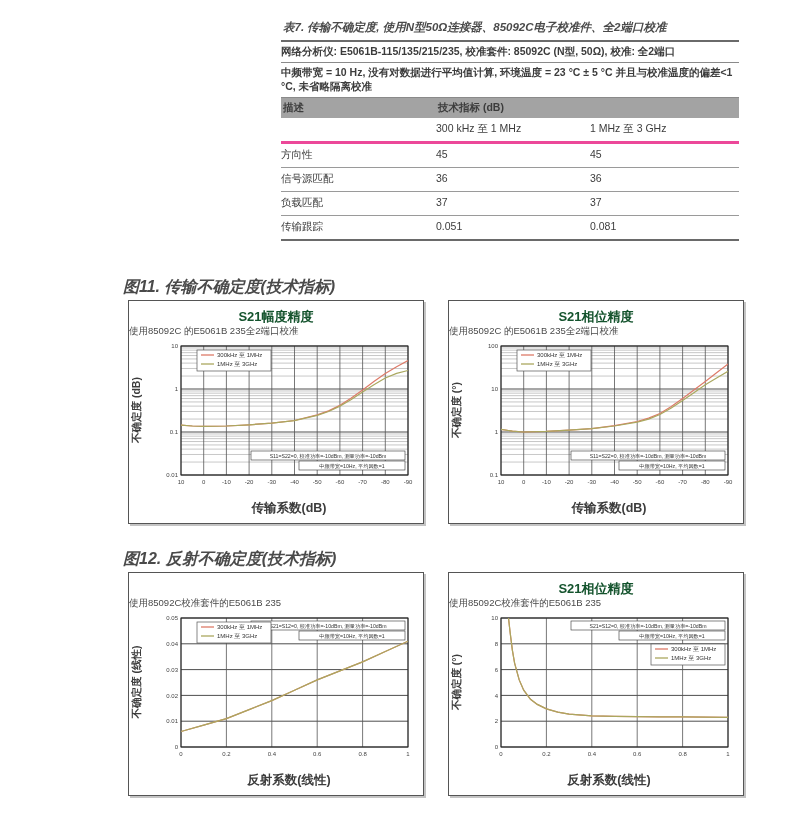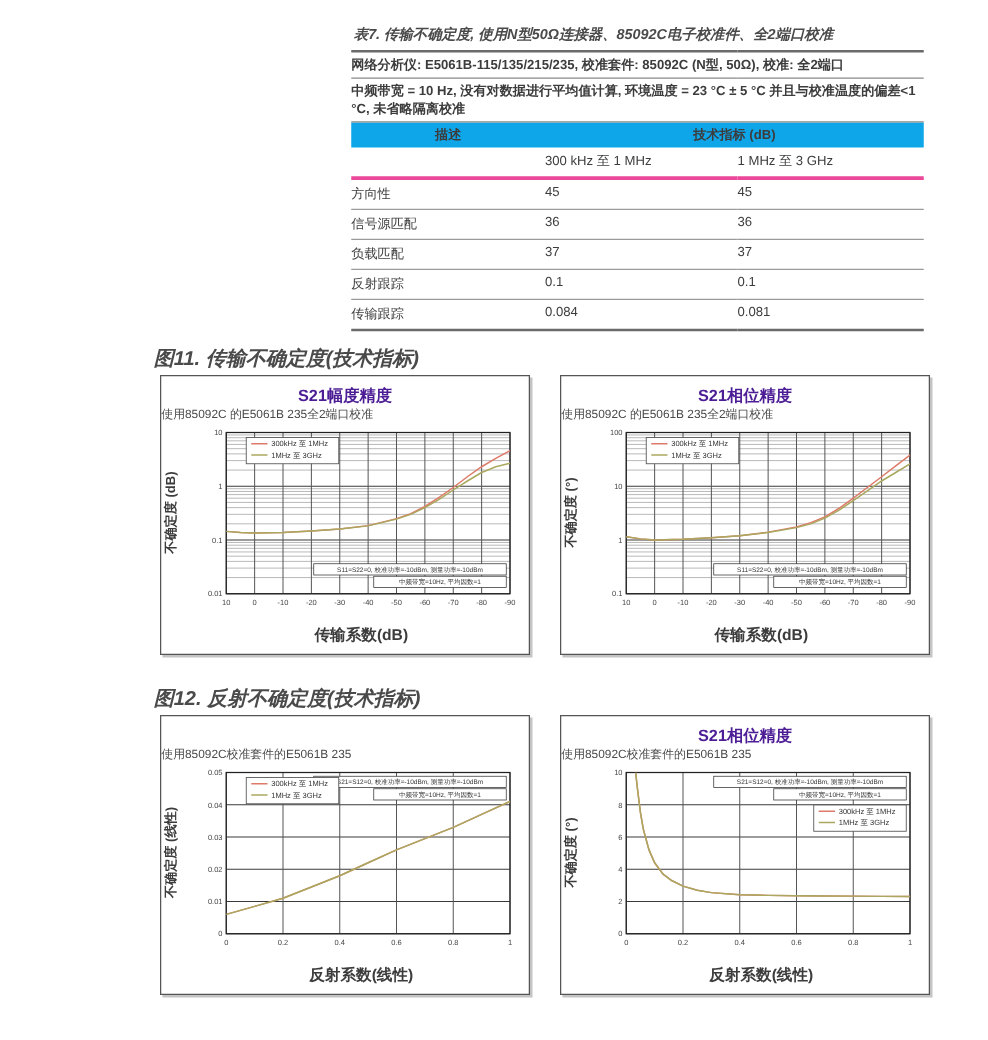--- a/index.html
+++ b/index.html
@@ -9,40 +9,40 @@
   .page { position:absolute; inset:0; background:#fff; }
 
   
   .tbl-title { position:absolute; left:283px; top:20px; width:470px;
                font-style:italic; font-weight:bold; font-size:11.5px; color:#4a4a4a; }
   .spec-table { position:absolute; left:281px; top:40px; width:458px;
                 border-collapse:collapse; font-size:10.5px; color:#3c3c3c; }
   .spec-table td { padding:3px 2px 3px 0; vertical-align:top; }
   .row-info td { font-weight:bold; border-bottom:1px solid #8a8a8a; }
   .row-info.first td { border-top:2px solid #6a6a6a;margin-top:24px; }
-  .row-header td { background:#0ea5e9; font-weight:bold; padding:3px 2px;text-align:center; }
+  .row-header td { background:#a3a3a3; font-weight:bold; padding:3px 2px; }
   .row-subheader td { border-bottom:3px solid #ec4899; padding:4px 2px 5px 0; }
   .row-data td { border-bottom:1px solid #9a9a9a; padding:4px 2px 5px 0; }
   .row-data.last td { border-bottom:2px solid #6a6a6a; }
   .col1 { width:155px; } .col2 { width:154px; } .col3 { width:149px; }
 
   
   .fig-caption { position:absolute; left:123px; font-style:italic; font-weight:bold;
                  font-size:16px; color:#4a4a4a; }
   #cap1 { top:277px; } #cap2 { top:549px; }
 
   
   .chart-box { position:absolute; width:296px; height:224px; background:#fff;
                border:1px solid #555; box-shadow:2px 2px 0 0 #c4c4c4; }
   #chart-box-0 { left:128px; top:300px; }
   #chart-box-1 { left:448px; top:300px; }
   #chart-box-2 { left:128px; top:572px; }
   #chart-box-3 { left:448px; top:572px; }
   .chart-title { position:absolute; top:7px; left:0; width:100%; text-align:center;
-                 font-weight:bold; font-size:13px; color:#4c1d95; }
+                 font-weight:bold; font-size:13px; color:#14532d; }
   .chart-subtitle { position:absolute; top:24px; left:0; width:100%; text-align:left;
                     font-size:9.5px; color:#4a4a4a; }
   .plot-wrap { position:absolute; left:26px; top:40px; width:258px; height:152px; }
   .plot-wrap svg { display:block; font-family:"Liberation Sans", sans-serif; }
   .ylabel { position:absolute; left:-88px; top:62px; width:140px; height:14px;
             text-align:center; font-weight:bold; font-size:10.5px; color:#3c3c3c;
             transform:rotate(-90deg); }
   .xlabel { position:absolute; bottom:6px; left:40px; width:240px; text-align:center;
             font-weight:bold; font-size:12.5px; color:#3c3c3c; }
 </style>
@@ -78,28 +78,23 @@
     <tr class="row-data">
       <td>信号源匹配</td>
       <td>36</td>
       <td>36</td>
     </tr>
     <tr class="row-data">
       <td>负载匹配</td>
       <td>37</td>
       <td>37</td>
     </tr>
-    <tr class="row-data">
-      <td>反射跟踪</td>
-      <td>0.1</td>
-      <td>0.1</td>
-    </tr>
     <tr class="row-data last">
       <td>传输跟踪</td>
-      <td>0.084</td>
+      <td>0.051</td>
       <td>0.081</td>
     </tr>
   </tbody>
     </table>
 
   <div class="fig-caption" id="cap1">图11. 传输不确定度(技术指标)</div>
   <div class="fig-caption" id="cap2">图12. 反射不确定度(技术指标)</div>
 
   <div class="chart-box" id="chart-box-0">
     <div class="chart-title">S21幅度精度</div>

